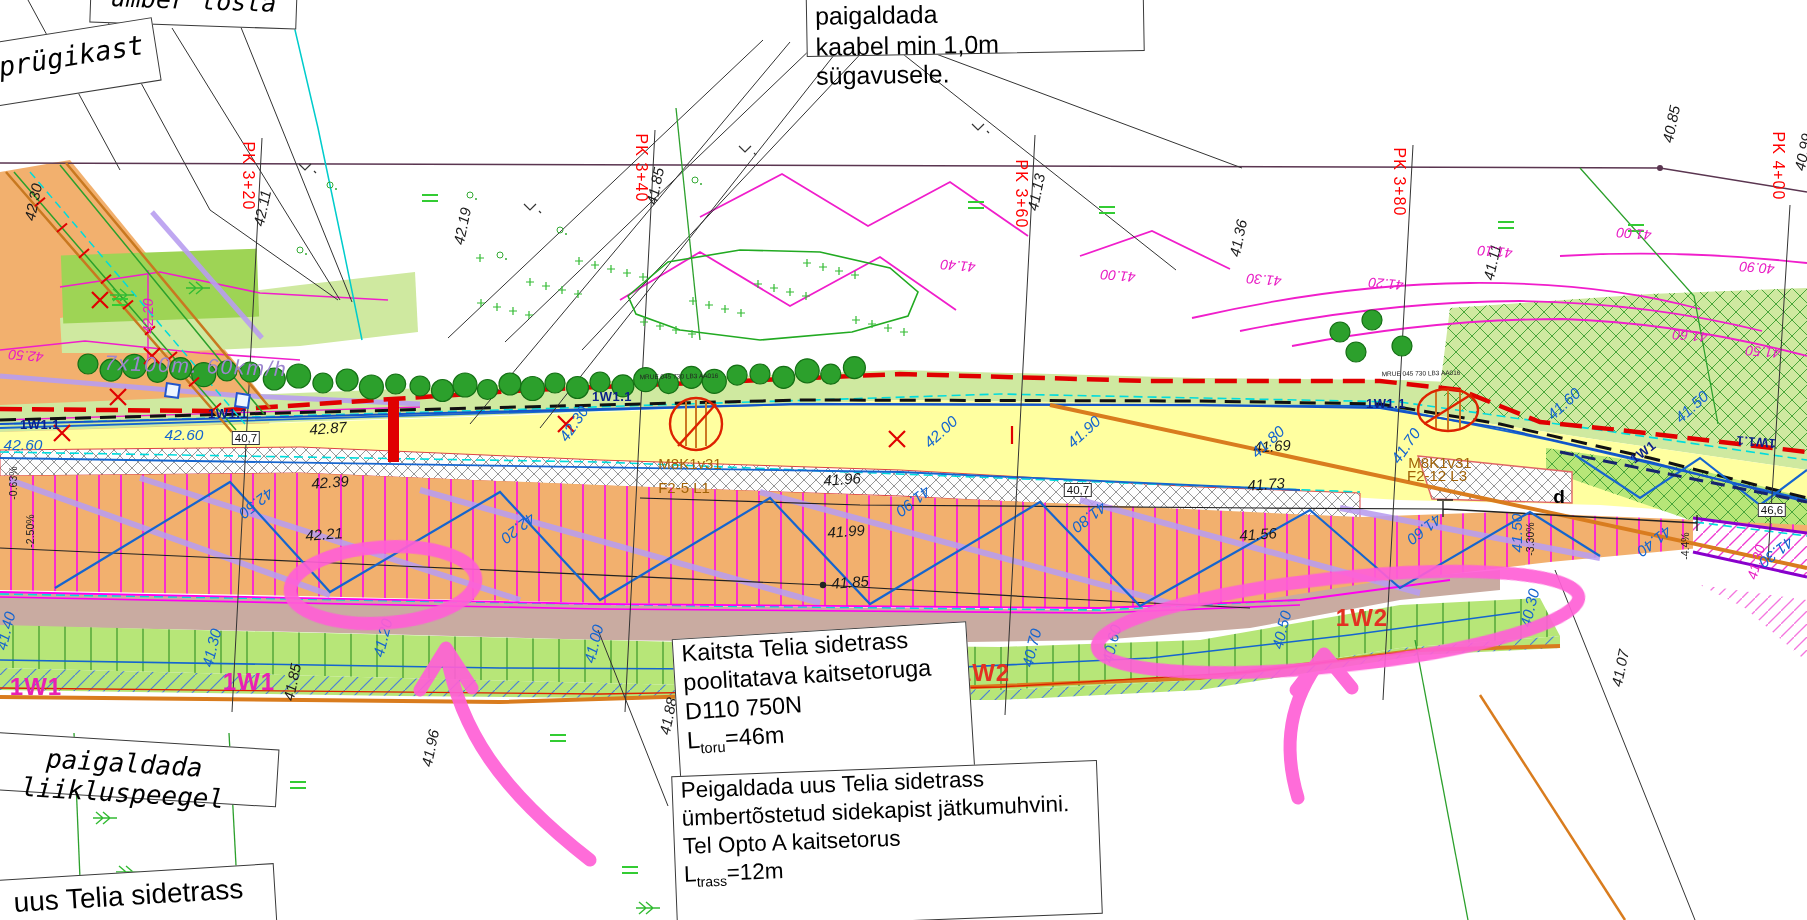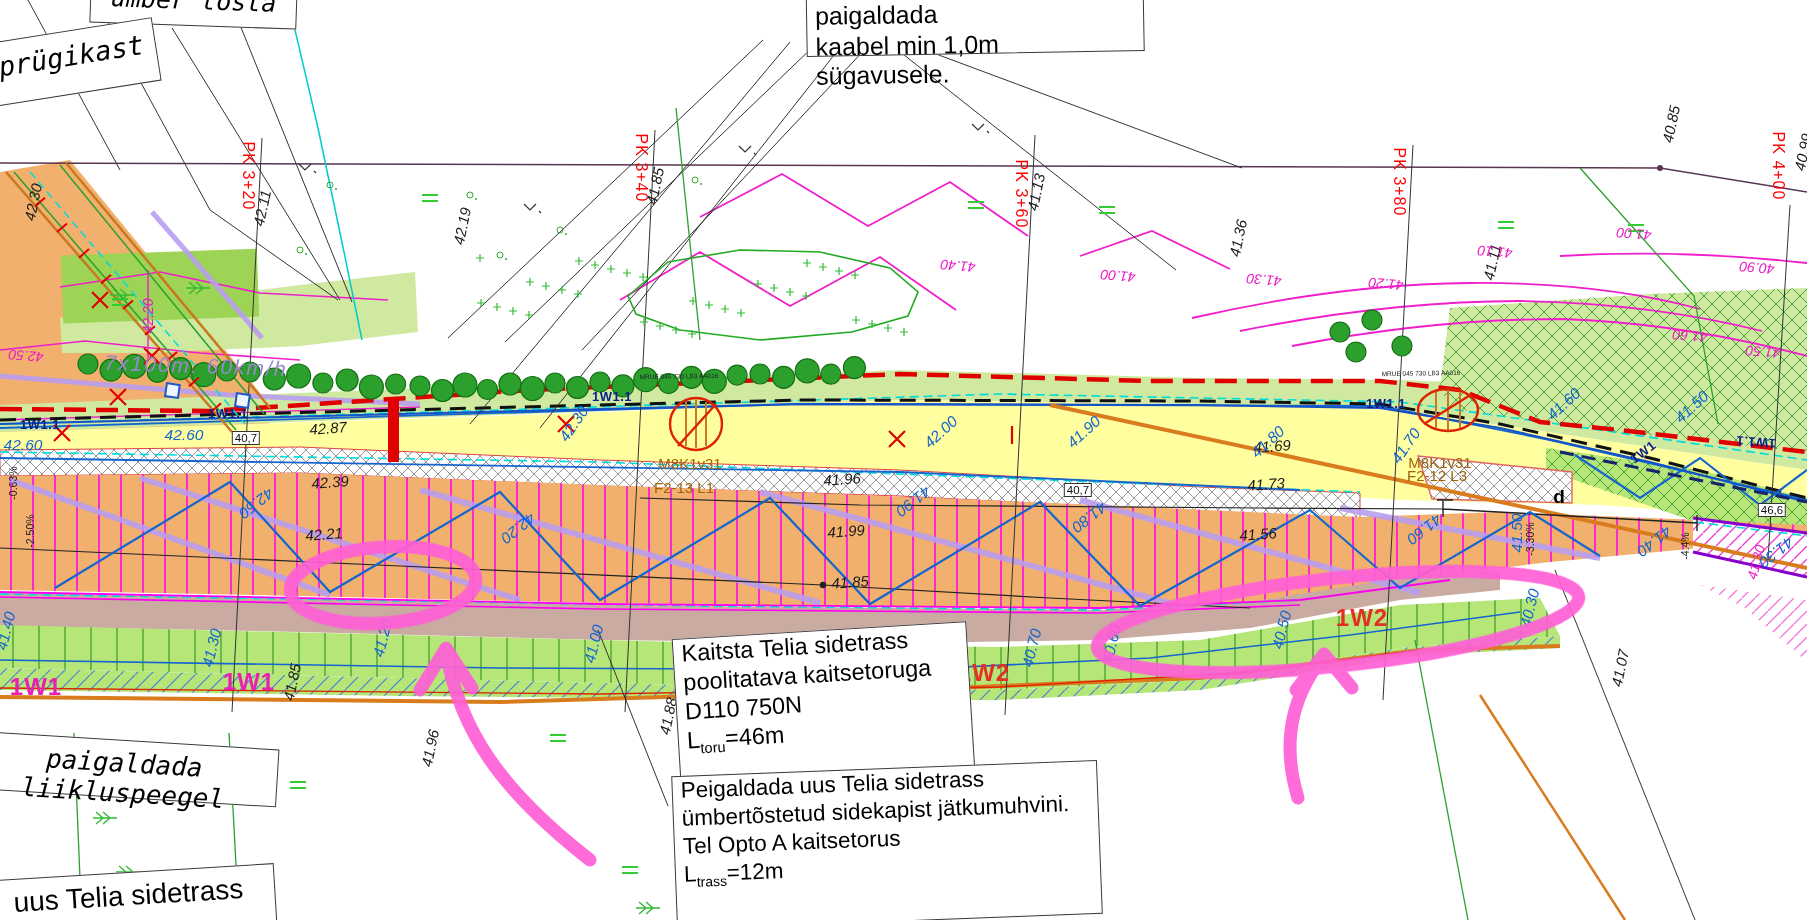--- a/index.html
+++ b/index.html
@@ -378,21 +378,21 @@
       <div class="lb nv" style="left: 228px; top: 413px; transform: translate(-50%, -50%) rotate(0deg);">1W1.1</div>
       <div class="lb nv" style="left: 612px; top: 396px; transform: translate(-50%, -50%) rotate(0deg);">1W1.1</div>
       <div class="lb nv" style="left: 1386px; top: 403px; transform: translate(-50%, -50%) rotate(0deg);">1W1.1</div>
       <div class="lb nv" style="left: 1756px; top: 442px; transform: translate(-50%, -50%) rotate(185deg);">1W1.1</div>
       <div class="lb nv" style="left: 1643px; top: 452px; transform: translate(-50%, -50%) rotate(-37deg);">1W1</div>
       <div class="lb w1" style="left: 36px; top: 687px; transform: translate(-50%, -50%) rotate(0deg);">1W1</div>
       <div class="lb w1" style="left: 249px; top: 682px; transform: translate(-50%, -50%) rotate(0deg);">1W1</div>
       <div class="lb w2" style="left: 984px; top: 673px; transform: translate(-50%, -50%) rotate(0deg);">1W2</div>
       <div class="lb w2" style="left: 1362px; top: 618px; transform: translate(-50%, -50%) rotate(0deg);">1W2</div>
       <div class="lb mk" style="left: 690px; top: 463px; transform: translate(-50%, -50%) rotate(0deg);">M8K1v31</div>
-      <div class="lb mk" style="left: 684px; top: 487px; transform: translate(-50%, -50%) rotate(0deg);">F2-13 L1</div>
+      <div class="lb mk" style="left: 684px; top: 487px; transform: translate(-50%, -50%) rotate(0deg);">F2-5 L1</div>
       <div class="lb mk" style="left: 1440px; top: 462px; transform: translate(-50%, -50%) rotate(0deg);">M8K1v31</div>
       <div class="lb mk" style="left: 1437px; top: 475px; transform: translate(-50%, -50%) rotate(0deg);">F2-12 L3</div>
       <div class="lb dd" style="left: 1559px; top: 497px; transform: translate(-50%, -50%) rotate(0deg);">d</div>
       <div class="lb sl" style="left: 13px; top: 483px; transform: translate(-50%, -50%) rotate(-90deg);">-0.63%</div>
       <div class="lb sl" style="left: 30px; top: 531px; transform: translate(-50%, -50%) rotate(-90deg);">-2.50%</div>
       <div class="lb sl" style="left: 1530px; top: 539px; transform: translate(-50%, -50%) rotate(-90deg);">-3.30%</div>
       <div class="lb sl" style="left: 1685px; top: 546px; transform: translate(-50%, -50%) rotate(-90deg);">-4.4%</div>
       <div class="lb tn" style="left: 679px; top: 376px; transform: translate(-50%, -50%) rotate(-1deg);">MRUE 045 730 LB3 AA016</div>
       <div class="lb tn" style="left: 1421px; top: 373px; transform: translate(-50%, -50%) rotate(-1deg);">MRUE 045 730 LB3 AA016</div>
       <div class="lb st" style="left: 196px; top: 366px; transform: translate(-50%, -50%) rotate(2deg);">7x100m. 60km/h</div>

